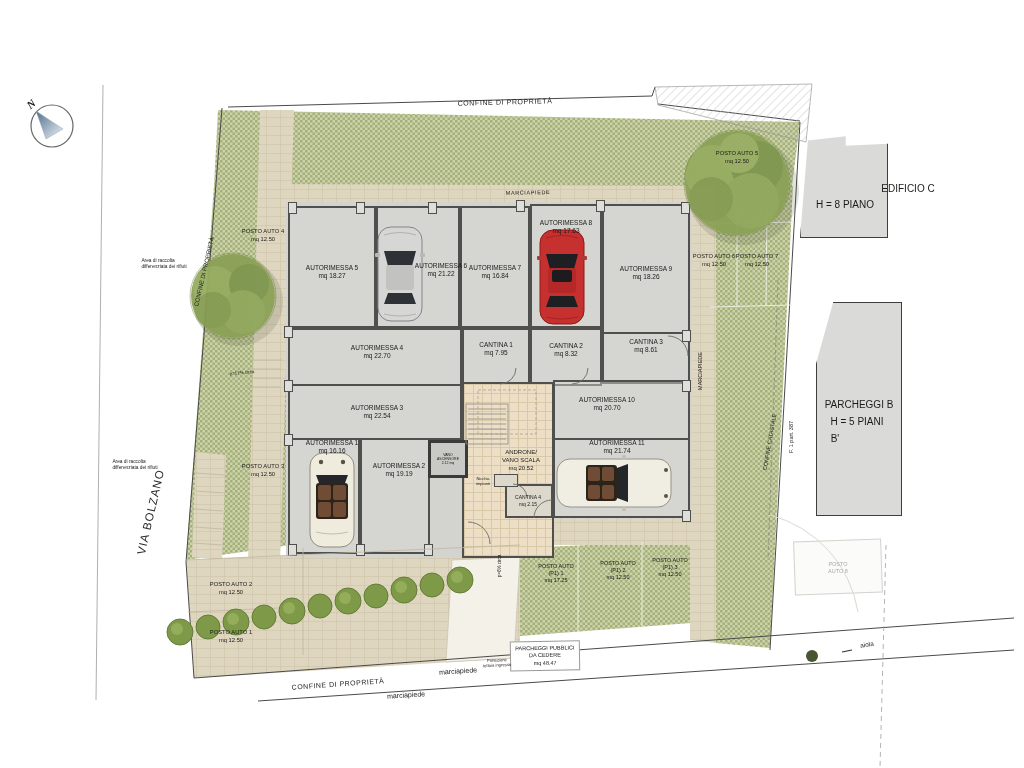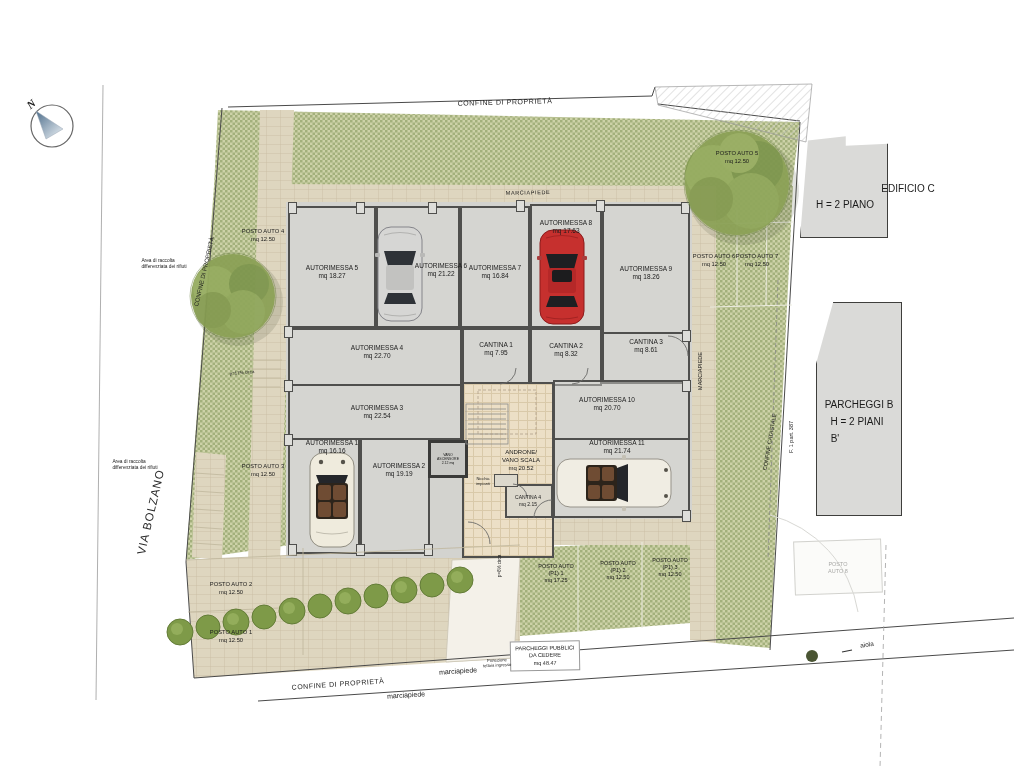--- a/index.html
+++ b/index.html
@@ -256,23 +256,23 @@
   <div class="lbl" style="left:338px;top:684px;font-size:7px;letter-spacing:.5px;transform:translate(-50%,-50%) rotate(-4deg);"><span>CONFINE DI PROPRIETÀ</span></div>
   <div class="lbl" style="left:770px;top:442px;font-size:5.5px;transform:translate(-50%,-50%) rotate(-80deg);"><span>CONFINE CATASTALE</span></div>
   <div class="lbl" style="left:792px;top:437px;font-size:5.5px;transform:translate(-50%,-50%) rotate(-90deg);"><span>F. 1 part. 387</span></div>
   <div class="lbl" style="left:151px;top:512px;font-size:11.5px;letter-spacing:1px;color:#2a2a2a;transform:translate(-50%,-50%) rotate(-77deg);"><span>VIA BOLZANO</span></div>
   <div class="lbl" style="left:528px;top:193px;font-size:5.5px;letter-spacing:.6px;transform:translate(-50%,-50%) rotate(-1deg);"><span>MARCIAPIEDE</span></div>
   <div class="lbl" style="left:701px;top:371px;font-size:5.5px;transform:translate(-50%,-50%) rotate(-90deg);"><span>MARCIAPIEDE</span></div>
   <div class="lbl" style="left:458px;top:671px;font-size:7px;transform:translate(-50%,-50%) rotate(-4deg);"><span>marciapiede</span></div>
   <div class="lbl" style="left:406px;top:695px;font-size:7px;transform:translate(-50%,-50%) rotate(-4deg);"><span>marciapiede</span></div>
 
   <div class="lbl" style="left:883px;top:188px;font-size:10px;margin-left:25px;"><span>EDIFICIO C</span></div>
-  <div class="lbl" style="left:845px;top:204px;font-size:10px;"><span>H = 2 PIANO</span></div>
+  <div class="lbl" style="left:845px;top:204px;font-size:10px;"><span>H = 8 PIANO</span></div>
   <div class="lbl" style="left:859px;top:404px;font-size:10px;"><span>PARCHEGGI B</span></div>
-  <div class="lbl" style="left:857px;top:421px;font-size:10px;"><span>H = 2 PIANI</span></div>
+  <div class="lbl" style="left:857px;top:421px;font-size:10px;"><span>H = 5 PIANI</span></div>
   <div class="lbl" style="left:835px;top:438px;font-size:10px;"><span>B'</span></div>
 
   <div class="lbl" style="left:332px;top:447px;">
       <span class="b">AUTORIMESSA 1</span>
       <span class="b">mq 16.16</span>
     </div>
   <div class="lbl" style="left:399px;top:470px;">
       <span class="b">AUTORIMESSA 2</span>
       <span class="b">mq 19.19</span>
     </div>

